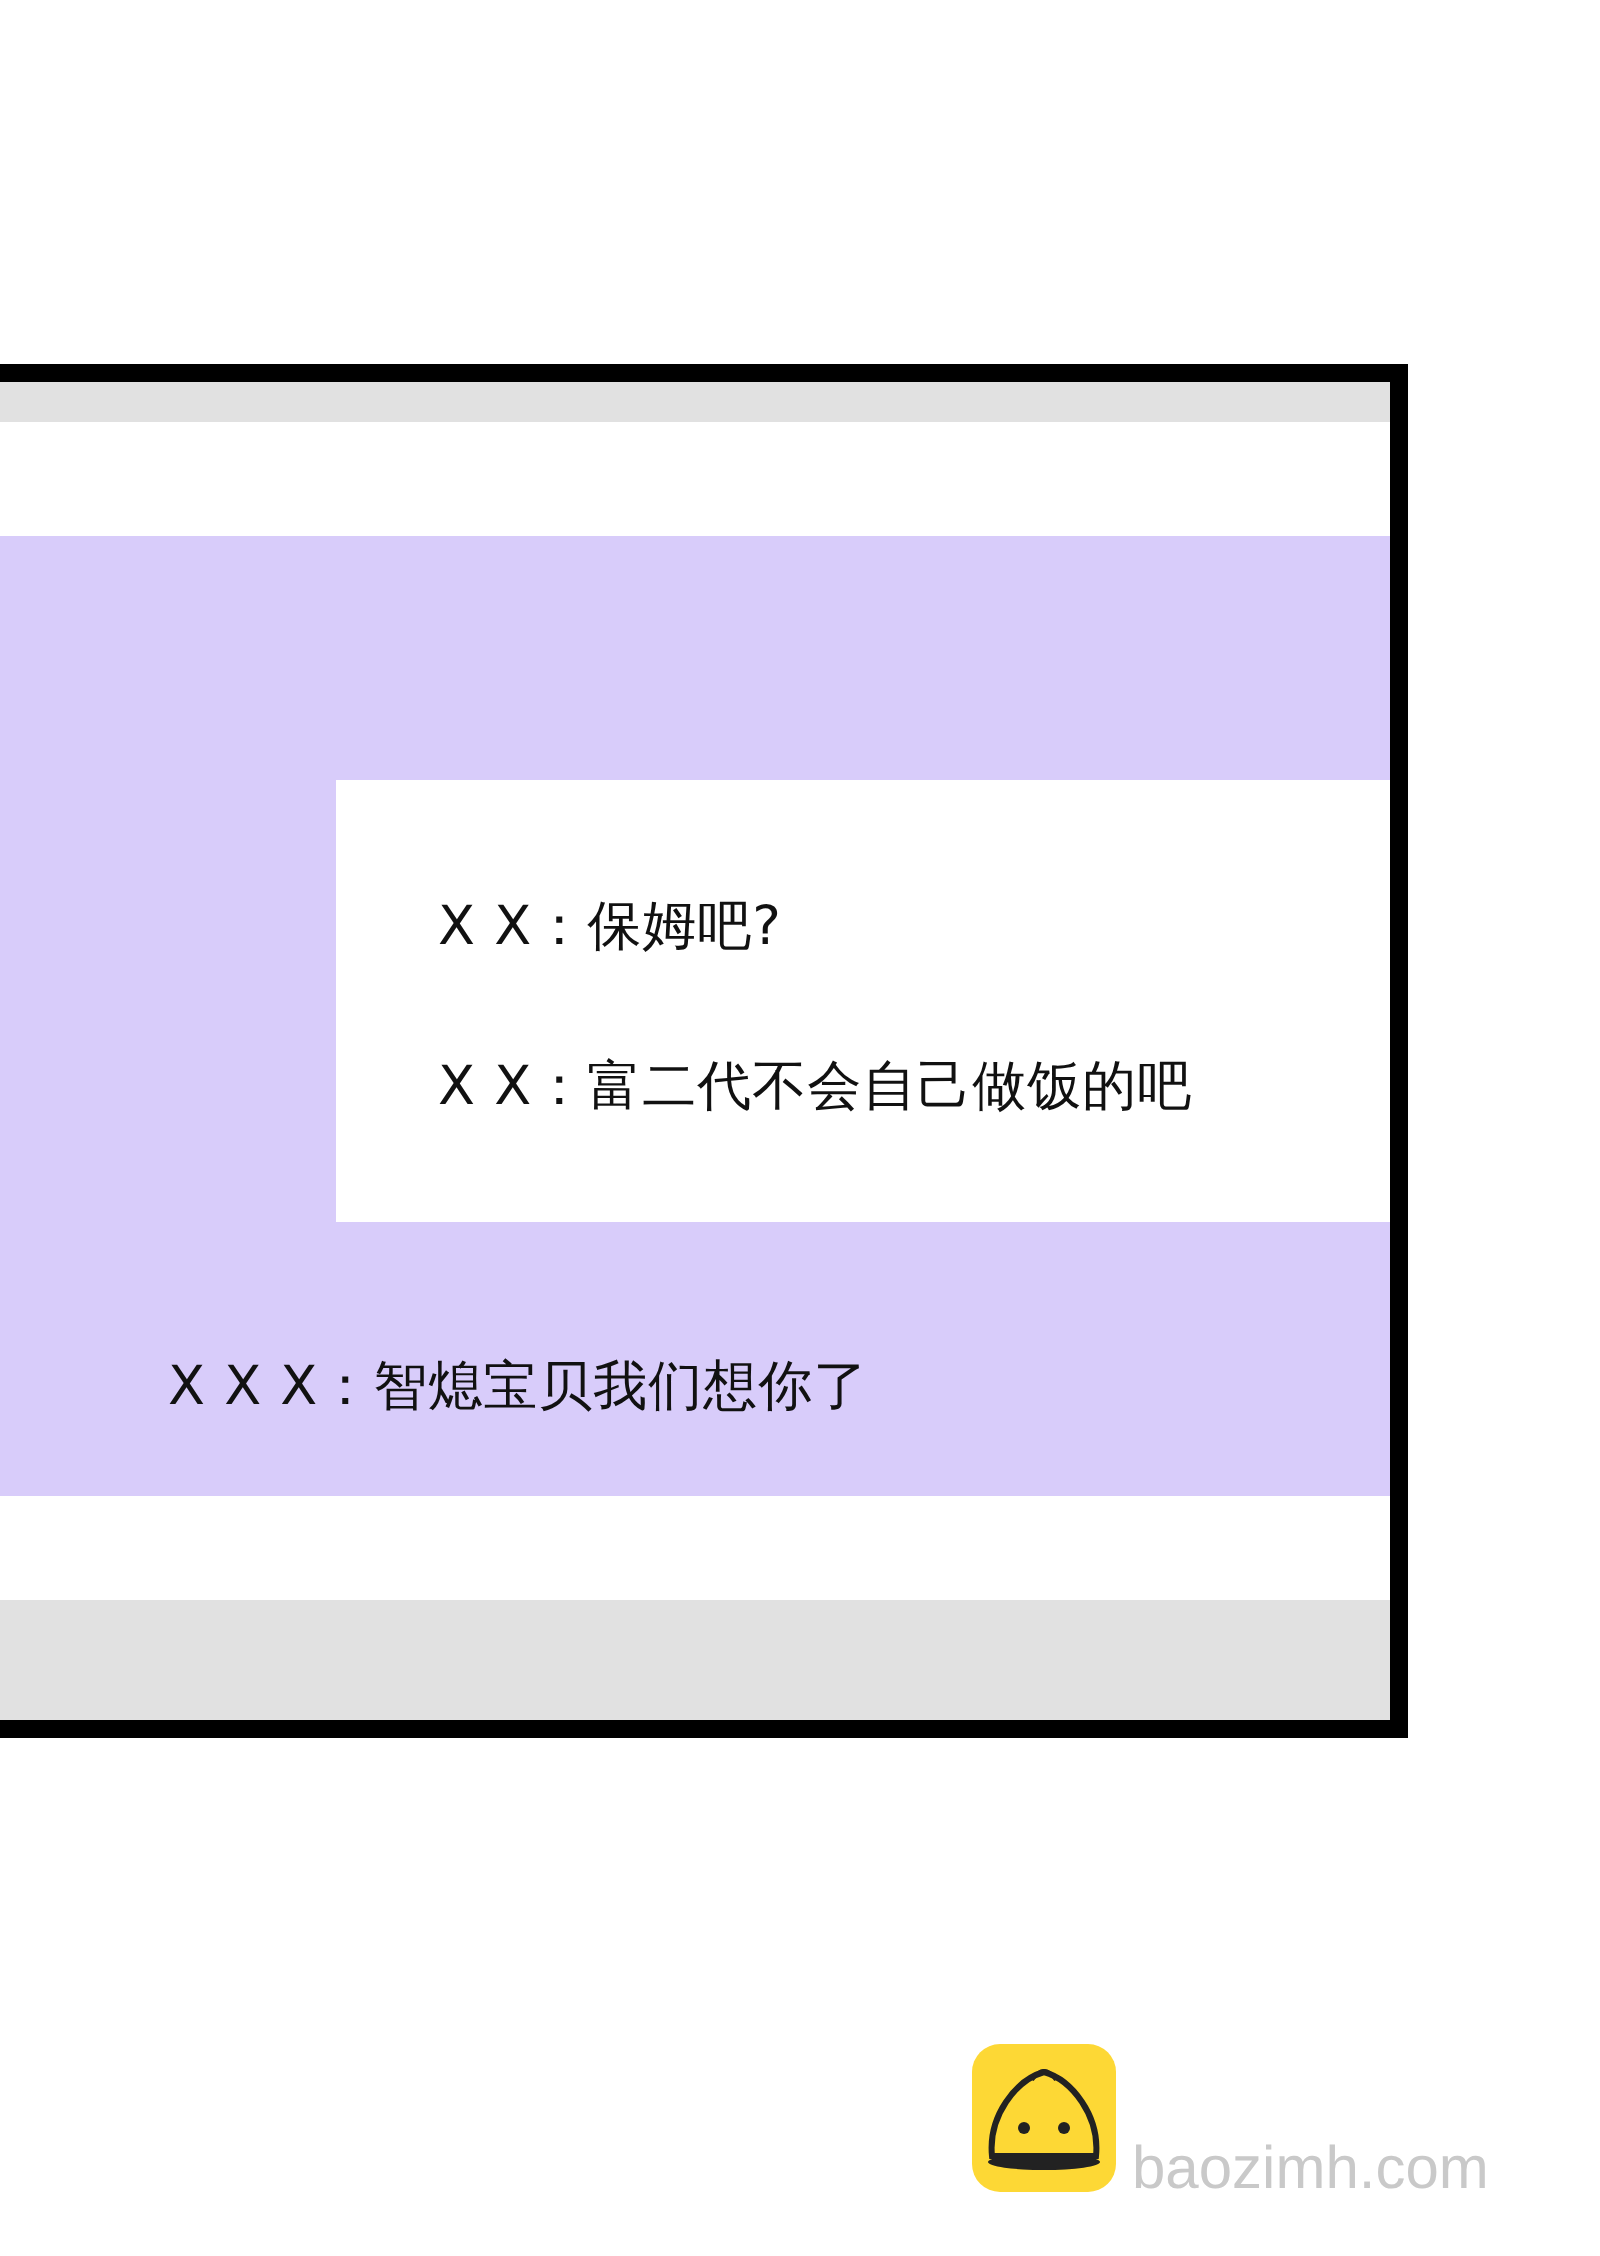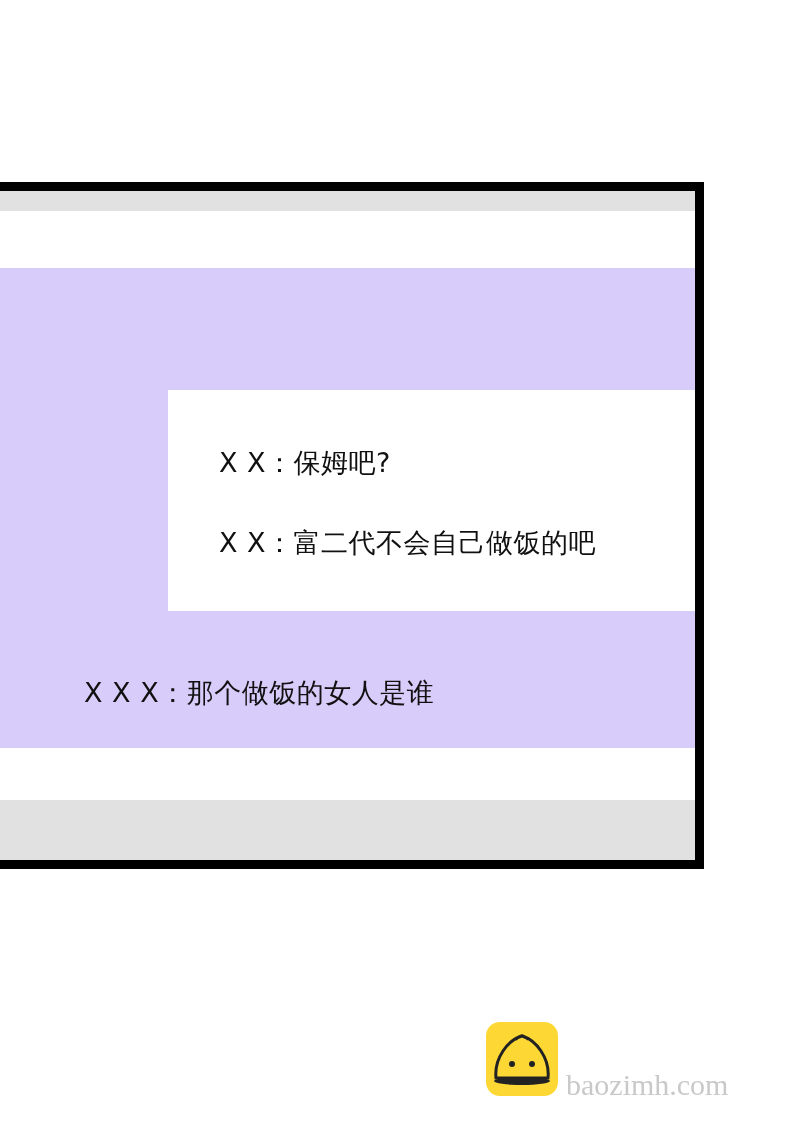--- a/index.html
+++ b/index.html
@@ -27,35 +27,35 @@
   .m4 { left: 85px; top: 484px; }
   .watermark { position: absolute; left: 486px; top: 1022px; width: 300px; height: 78px; }
   .wm-icon {
     position: absolute; left: 0; top: 0; width: 72px; height: 74px; border-radius: 14px; background: #fdd835;
   }
   .wm-title {
     position: absolute; left: 84px; top: -6px; font-size: 48px; color: #c9c9c9; letter-spacing: 2px; white-space: nowrap;
   }
   .wm-url {
     position: absolute; left: 80px; top: 46px; font-size: 30px; color: #c9c9c9; white-space: nowrap;
-    font-family: Liberation Serif, serif;
+    font-family: Liberation Sans, sans-serif;
   }
 </style>
 </head>
 <body>
 
 <div class="frame">
   <div class="band gray-top"></div>
   <div class="band lav"></div>
   <div class="inner-box"></div>
   <div class="band gray-bottom"></div>
 
   <div class="msg m3">X X：富二代不会自己做饭的吧</div>
   <div class="msg m2">X X：保姆吧?</div>
-  <div class="msg m4">X X X：那个做饭的女人是谁</div>
+  <div class="msg m4">X X X：智熄宝贝我们想你了</div>
 </div>
 
 <div class="watermark">
   <div class="wm-icon">
     <svg width="72" height="74" viewBox="0 0 72 74">
       <path d="M10 56 C8 36 22 18 36 14 C50 18 64 36 62 56 Z" fill="#fdd835" stroke="#222" stroke-width="3"></path>
       <path d="M30 18 C34 12 38 12 42 18" fill="none" stroke="#222" stroke-width="2"></path>
       <circle cx="26" cy="42" r="3" fill="#222"></circle>
       <circle cx="46" cy="42" r="3" fill="#222"></circle>
       <ellipse cx="36" cy="59" rx="28" ry="4" fill="#222"></ellipse>

